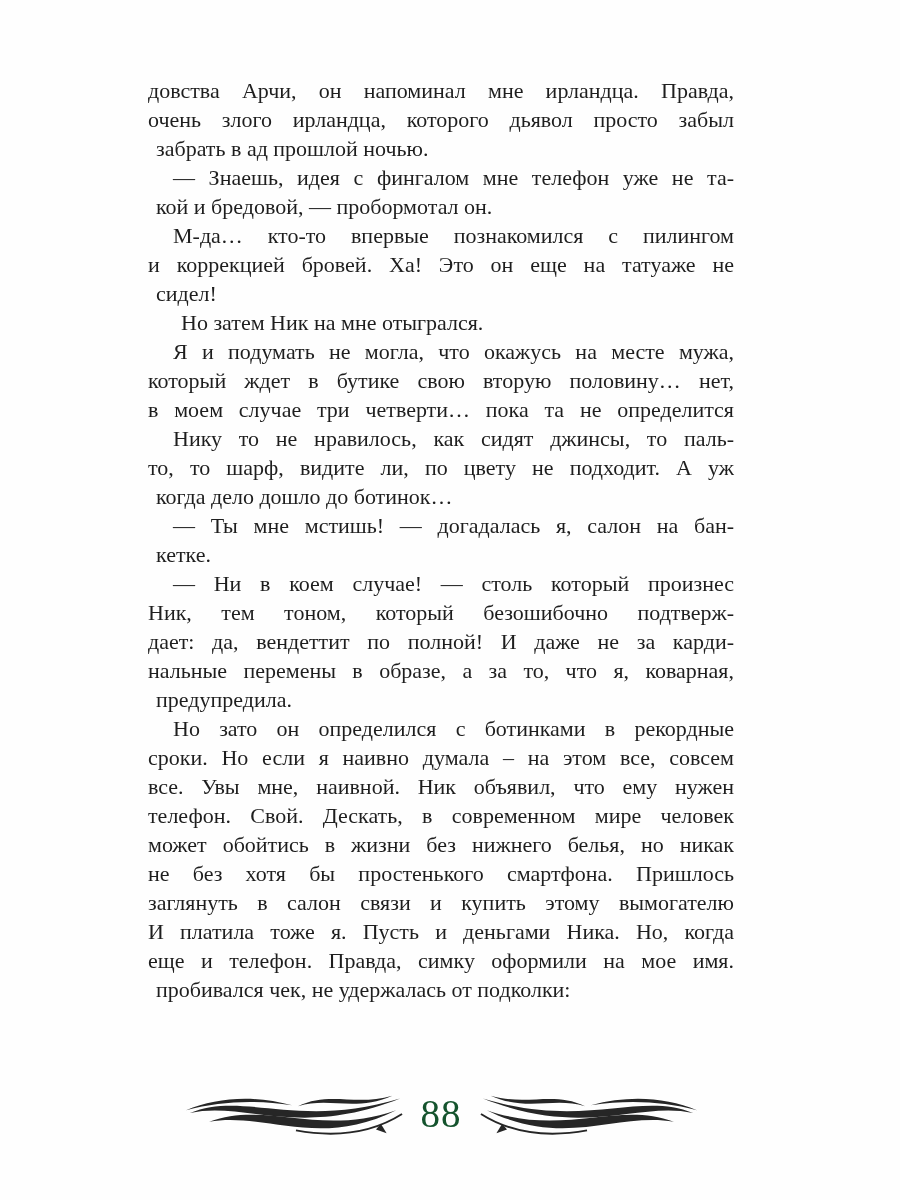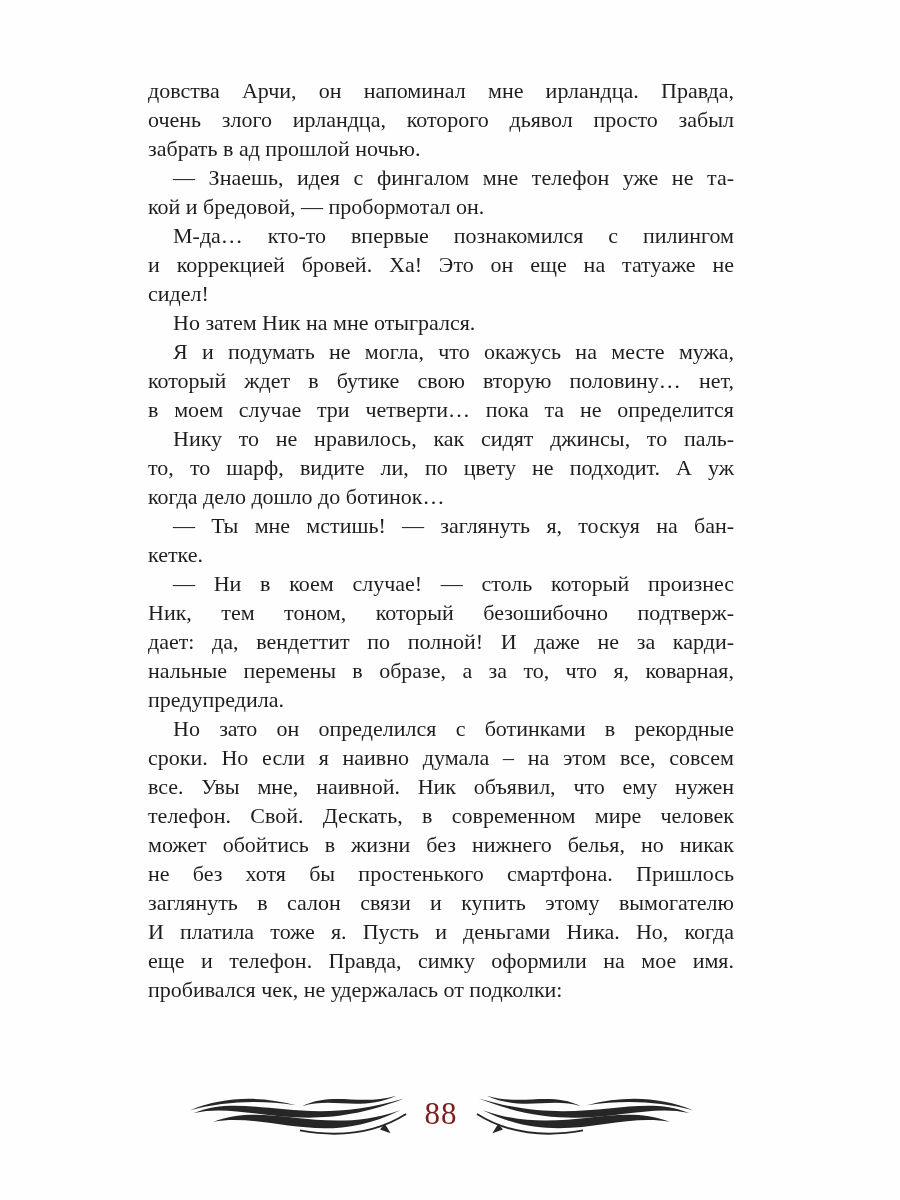--- a/index.html
+++ b/index.html
@@ -20,20 +20,21 @@
     font-size: 22px;
     line-height: 29px;
   }
   .line {
     text-align: justify;
     text-align-last: justify;
   }
   .line.end {
     text-align: right;
     text-align-last: left;
+    margin-left: 8px;
   }
   .line.indent {
     text-indent: 25px;
   }
   .footer {
     position: absolute;
     left: 148px;
     top: 1086px;
     width: 586px;
     height: 56px;
@@ -42,24 +43,24 @@
     justify-content: center;
     gap: 4px;
   }
   .flourish {
     width: 228px;
     height: 54px;
     flex: 0 0 auto;
   }
   .flourish.mirror { transform: scaleX(-1); }
   .page-num {
-    font-size: 31px;
+    font-size: 39px;
     line-height: 54px;
     padding: 0 8px;
-    color: #7f1d1d;
+    color: #14532d;
     letter-spacing: 1px;
   }
 </style>
 </head>
 <body>
 
 <div class="page">
 
   <div class="text-block">
       <div class="line">довства Арчи, он напоминал мне ирландца. Правда,</div>
@@ -70,21 +71,21 @@
       <div class="line indent">М-да… кто-то впервые познакомился с пилингом</div>
       <div class="line">и коррекцией бровей. Ха! Это он еще на татуаже не</div>
       <div class="line end">сидел!</div>
       <div class="line indent end">Но затем Ник на мне отыгрался.</div>
       <div class="line indent">Я и подумать не могла, что окажусь на месте мужа,</div>
       <div class="line">который ждет в бутике свою вторую половину… нет,</div>
       <div class="line">в моем случае три четверти… пока та не определится</div>
       <div class="line indent">Нику то не нравилось, как сидят джинсы, то паль-</div>
       <div class="line">то, то шарф, видите ли, по цвету не подходит. А уж</div>
       <div class="line end">когда дело дошло до ботинок…</div>
-      <div class="line indent">— Ты мне мстишь! — заглянуть я, тоскуя на бан-</div>
+      <div class="line indent">— Ты мне мстишь! — догадалась я, салон на бан-</div>
       <div class="line end">кетке.</div>
       <div class="line indent">— Ни в коем случае! — столь который произнес</div>
       <div class="line">Ник, тем тоном, который безошибочно подтверж-</div>
       <div class="line">дает: да, вендеттит по полной! И даже не за карди-</div>
       <div class="line">нальные перемены в образе, а за то, что я, коварная,</div>
       <div class="line end">предупредила.</div>
       <div class="line indent">Но зато он определился с ботинками в рекордные</div>
       <div class="line">сроки. Но если я наивно думала – на этом все, совсем</div>
       <div class="line">все. Увы мне, наивной. Ник объявил, что ему нужен</div>
       <div class="line">телефон. Свой. Дескать, в современном мире человек</div>

